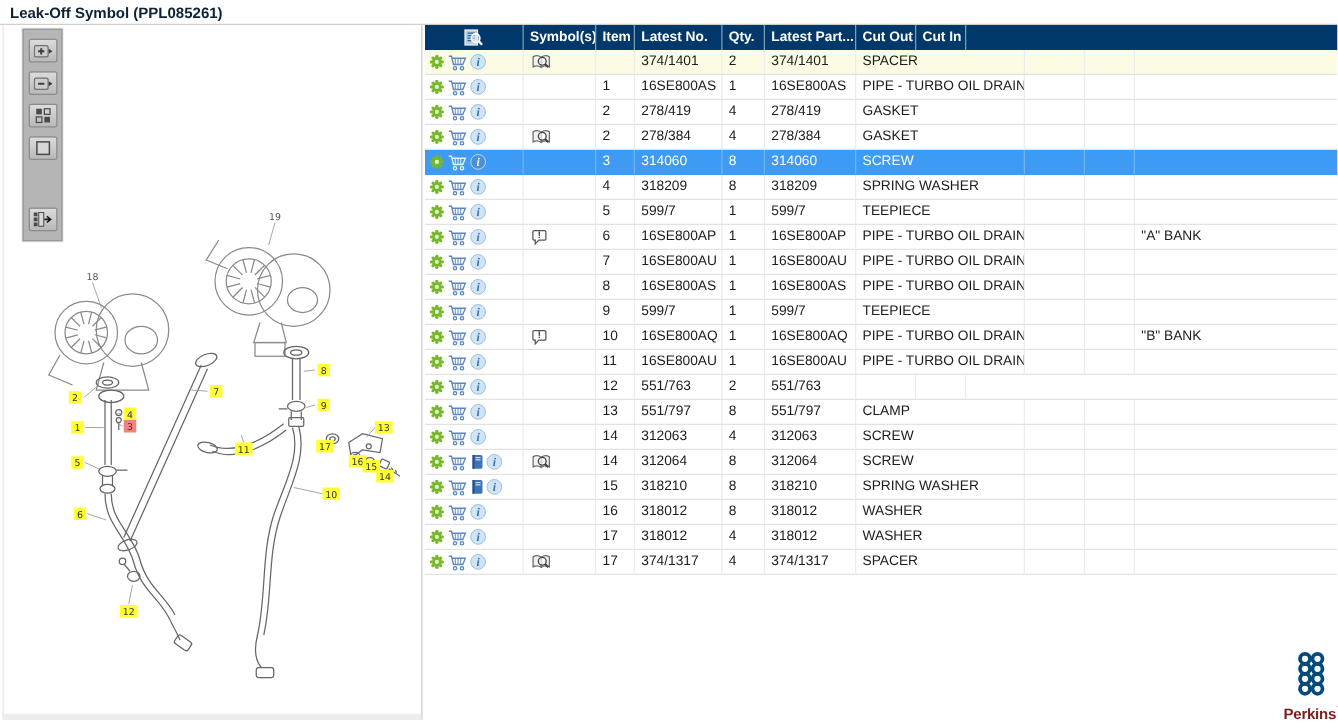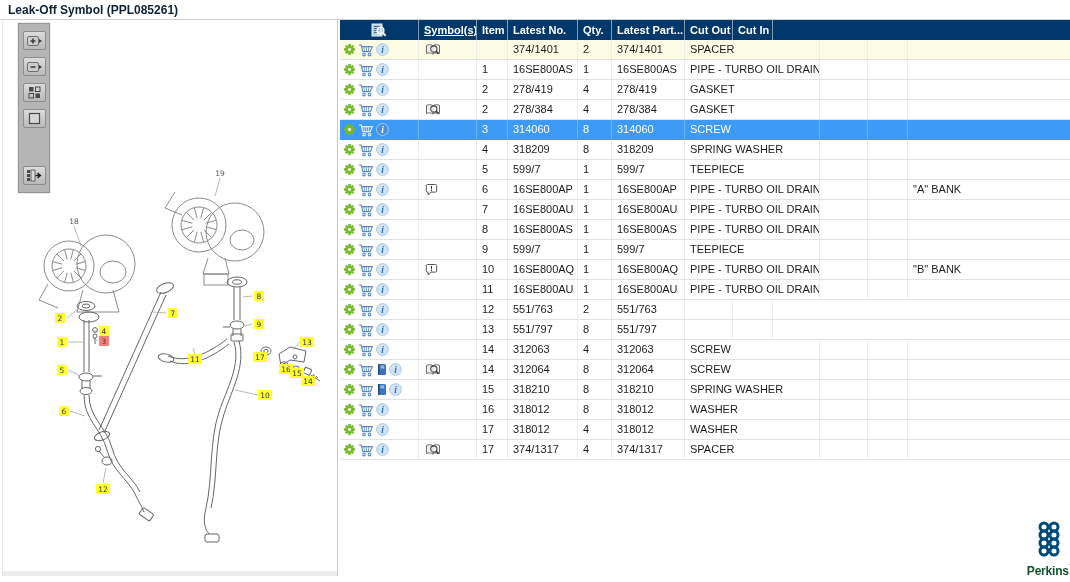--- a/index.html
+++ b/index.html
@@ -44,21 +44,21 @@
   .ghead .gcell.c-actions{justify-content:center;padding-left:0;}
   .ghead .gcell.c-comment{border-right:none;}
 
   .ico{display:inline-flex;align-items:center;justify-content:center;}
   .selected .ico-cart path,.selected .ico-cart circle{stroke:#e9f0f7;}
   .selected .ico-info circle{fill:#4a90d9;stroke:#bcd6ee;}
   .selected .ico-info text{fill:#ffffff;}
 
   
   .logo{position:absolute;left:1026px;top:521px;width:46px;text-align:center;}
-  .logo .word{font-size:12px;font-weight:bold;color:#14532d;letter-spacing:-0.2px;}
+  .logo .word{font-size:12px;font-weight:bold;color:#7f1d1d;letter-spacing:-0.2px;}
   .logo .tm{font-size:7px;vertical-align:top;color:#00568c;}
 </style>
 </head>
 <body>
 
 <div class="page-title">Leak-Off Symbol (PPL085261)</div>
 <div class="top-rule"></div>
 
 <div class="left-pane">
   <svg class="dg-svg" width="336" height="556" viewBox="0 0 336 556">
@@ -303,21 +303,21 @@
         <span class="ico ico-report-search">
           <svg width="16" height="15" viewBox="0 0 16 15">
             <rect x="1" y="1" width="10" height="12" fill="#b9cfe2" stroke="#e8f1f8"></rect>
             <path d="M3 3.5 h6 M3 5.5 h6 M3 7.5 h6 M3 9.5 h4" stroke="#3c6political"></path>
             <path d="M3 3.5 h6 M3 5.5 h6 M3 7.5 h6 M3 9.5 h4" stroke="#35618c" stroke-width="0.9"></path>
             <circle cx="9.5" cy="7.5" r="3.4" fill="rgba(230,240,250,0.55)" stroke="#fff" stroke-width="1.3"></circle>
             <line x1="11.9" y1="9.9" x2="14.6" y2="12.8" stroke="#fff" stroke-width="2"></line>
           </svg>
         </span>
       </div>
-      <div class="gcell c-symbols" style="width: 58px; text-decoration: underline;">Symbol(s)</div>
+      <div class="gcell c-symbols" style="width: 58px;">Symbol(s)</div>
       <div class="gcell c-item" style="width: 31px;">Item</div>
       <div class="gcell c-parts_no" style="width: 70px;">Latest No.</div>
       <div class="gcell c-qty" style="width: 34px;">Qty.</div>
       <div class="gcell c-latest_part" style="width: 73px;">Latest Part...</div>
       <div class="gcell c-cut_out" style="width: 48px;">Cut Out</div>
       <div class="gcell c-cut_in" style="width: 40px;">Cut In</div>
     </div>
     <div class="grow cream">
       <div class="gcell c-actions" style="width: 79px;">
         <span class="ico ico-gear">
@@ -982,20 +982,21 @@
             <circle cx="6.5" cy="6.5" r="5.9" fill="#cfe4f6" stroke="#9dbfdd" stroke-width="0.8"></circle>
             <text x="6.5" y="9.7" text-anchor="middle" font-size="9.5" font-family="Liberation Serif,serif" font-weight="bold" font-style="italic" fill="#3a72ad">i</text>
           </svg>
         </span>
       </div>
       <div class="gcell c-symbols" style="width: 58px;"></div>
       <div class="gcell c-item" style="width: 31px;">13</div>
       <div class="gcell c-parts_no" style="width: 70px;">551/797</div>
       <div class="gcell c-qty" style="width: 34px;">8</div>
       <div class="gcell c-latest_part" style="width: 73px;">551/797</div>
+      <div class="gcell c-description" style="width: 135px;">CLAMP</div>
       <div class="gcell c-cut_out" style="width: 48px;"></div>
       <div class="gcell c-cut_in" style="width: 40px;"></div>
       <div class="gcell c-comment"></div>
     </div>
     <div class="grow">
       <div class="gcell c-actions" style="width: 79px;">
         <span class="ico ico-gear">
           <svg width="13" height="13" viewBox="0 0 14 14">
             <g fill="#76b82a">
               <circle cx="7" cy="2.4" r="1.5"></circle>

